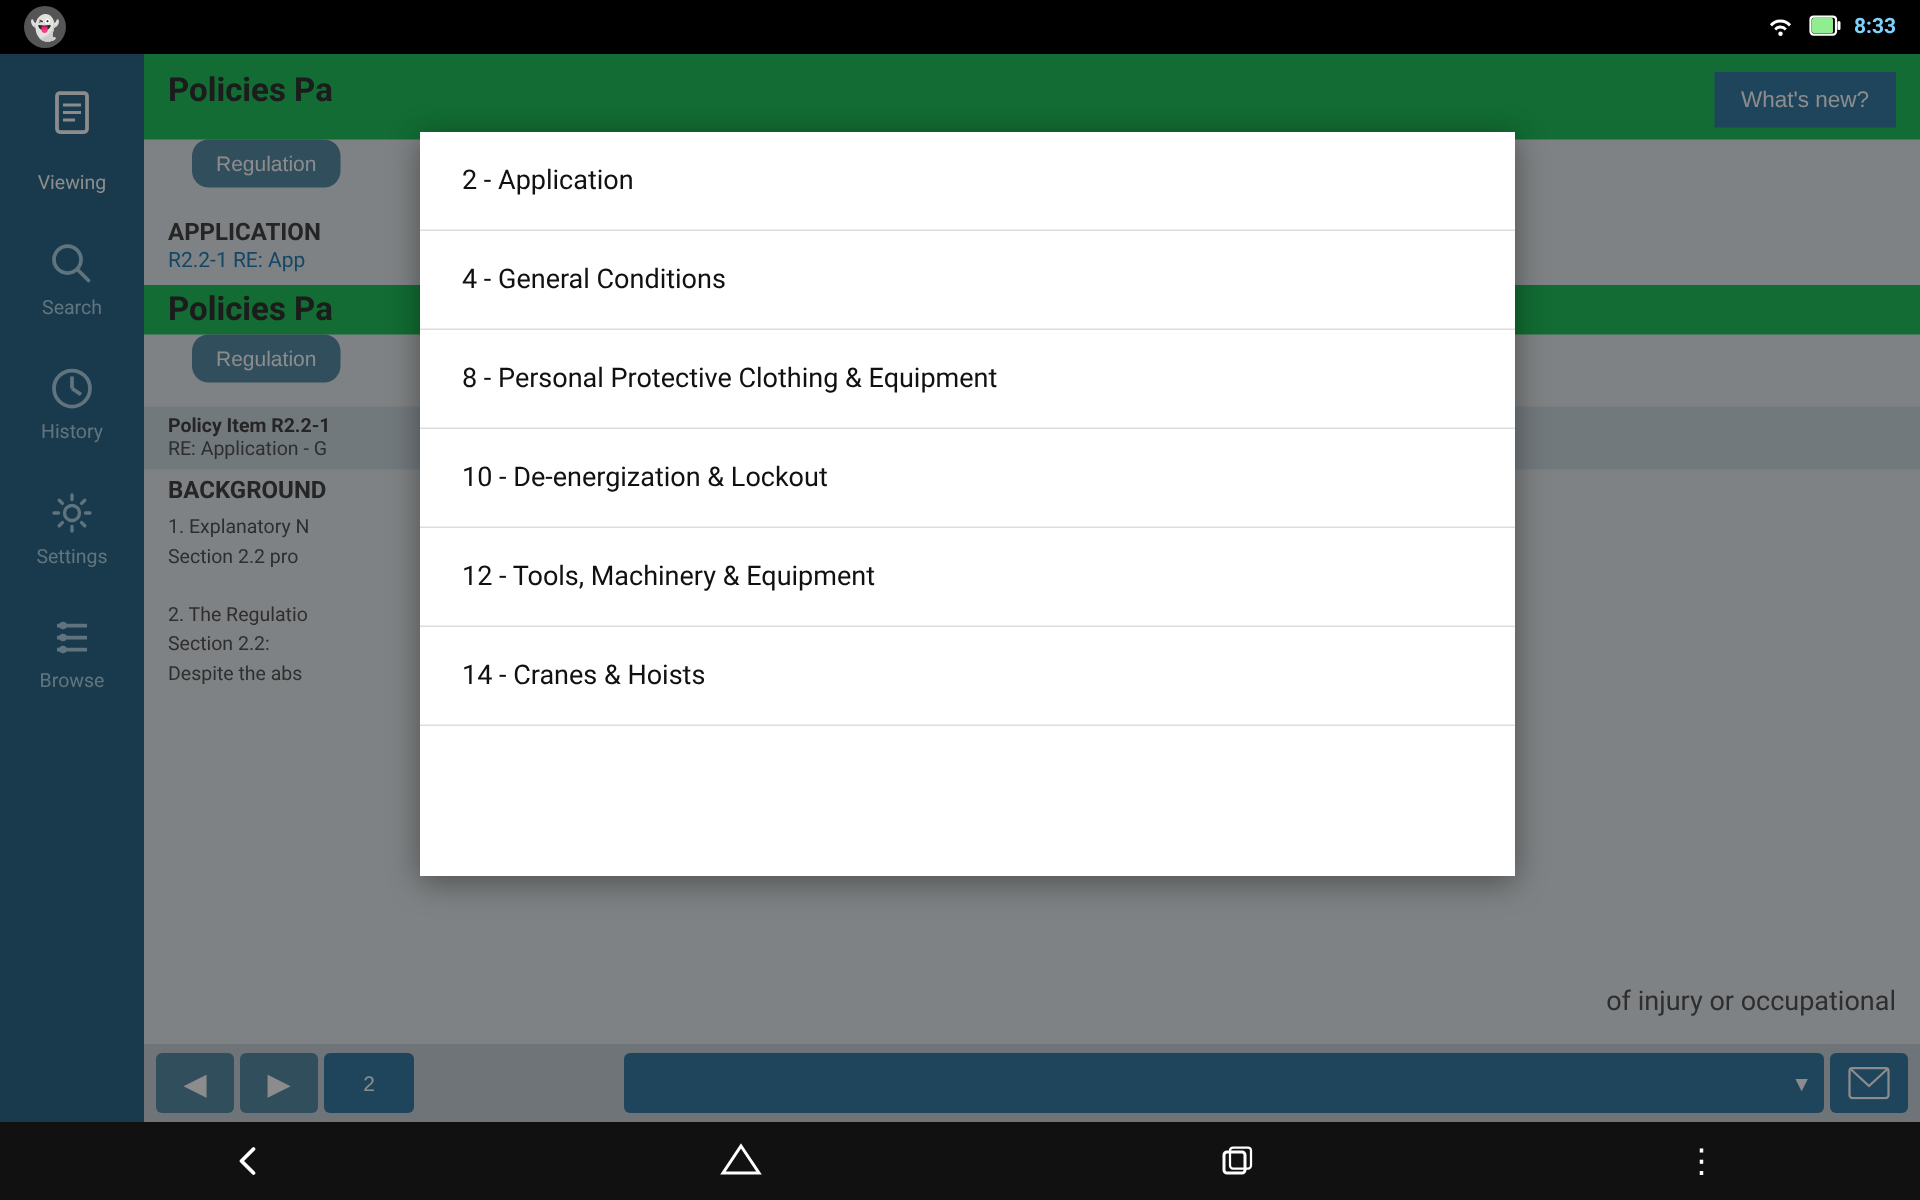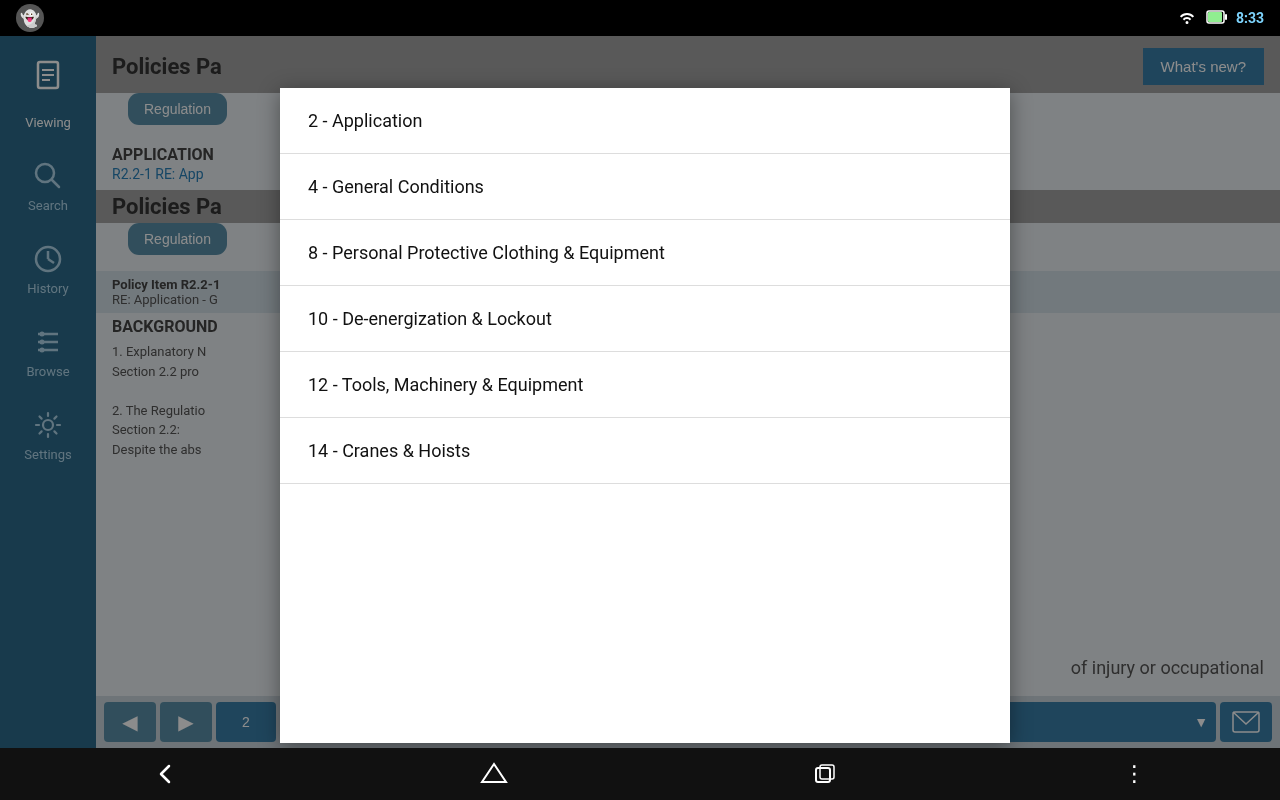--- a/index.html
+++ b/index.html
@@ -95,24 +95,23 @@
     }
 
     
     .content-area {
       flex: 1;
       background: #e8edf0;
       overflow: hidden;
       position: relative;
     }
     .content-header {
-      background: #a3a3a3;
+      background: #22c55e;
       padding: 12px 16px 8px 16px;
       display: flex;
-      align-items: center;
       justify-content: space-between;
     }
     .content-title {
       font-size: 22px;
       font-weight: bold;
       color: #333;
     }
     .whats-new-btn {
       background: #3a7fa8;
       color: #fff;
@@ -247,21 +246,21 @@
       background: rgba(0,0,0,0.45);
       z-index: 50;
     }
 
     
     .dropdown-modal {
       position: absolute;
       top: 52px;
       left: 280px;
       width: 730px;
-      height: 655px;
+      height: 496px;
       background: #fff;
       z-index: 100;
       overflow-y: auto;
       box-shadow: 0 4px 20px rgba(0,0,0,0.4);
     }
     .dropdown-item {
       padding: 22px 28px;
       font-size: 18px;
       color: #111;
       border-bottom: 1px solid #ddd;
@@ -349,40 +348,40 @@
       <span class="sidebar-item-label">Search</span>
     </div>
 
     <div class="sidebar-item">
       <svg viewBox="0 0 36 36" fill="none" xmlns="http://www.w3.org/2000/svg">
         <circle cx="18" cy="18" r="12" stroke="#b0d4e8" stroke-width="2.5"></circle>
         <line x1="18" y1="10" x2="18" y2="18" stroke="#b0d4e8" stroke-width="2.5"></line>
         <line x1="18" y1="18" x2="24" y2="22" stroke="#b0d4e8" stroke-width="2.5"></line>
       </svg>
       <span class="sidebar-item-label">History</span>
+    </div>
+
+    <div class="sidebar-item">
+      <svg viewBox="0 0 36 36" fill="none" xmlns="http://www.w3.org/2000/svg">
+        <circle cx="18" cy="18" r="5" stroke="#b0d4e8" stroke-width="2.2"></circle>
+        <path d="M18 6v3M18 27v3M6 18h3M27 18h3M9.5 9.5l2.1 2.1M24.4 24.4l2.1 2.1M9.5 26.5l2.1-2.1M24.4 11.6l2.1-2.1" stroke="#b0d4e8" stroke-width="2.2" stroke-linecap="round"></path>
+      </svg>
+      <span class="sidebar-item-label">Settings</span>
     </div>
 
     <div class="sidebar-item">
       <svg viewBox="0 0 36 36" fill="none" xmlns="http://www.w3.org/2000/svg">
         <line x1="8" y1="10" x2="28" y2="10" stroke="#b0d4e8" stroke-width="2.5"></line>
         <circle cx="12" cy="10" r="2.5" fill="#b0d4e8"></circle>
         <line x1="8" y1="18" x2="28" y2="18" stroke="#b0d4e8" stroke-width="2.5"></line>
         <circle cx="12" cy="18" r="2.5" fill="#b0d4e8"></circle>
         <line x1="8" y1="26" x2="28" y2="26" stroke="#b0d4e8" stroke-width="2.5"></line>
         <circle cx="12" cy="26" r="2.5" fill="#b0d4e8"></circle>
       </svg>
       <span class="sidebar-item-label">Browse</span>
-    </div>
-
-    <div class="sidebar-item">
-      <svg viewBox="0 0 36 36" fill="none" xmlns="http://www.w3.org/2000/svg">
-        <circle cx="18" cy="18" r="5" stroke="#b0d4e8" stroke-width="2.2"></circle>
-        <path d="M18 6v3M18 27v3M6 18h3M27 18h3M9.5 9.5l2.1 2.1M24.4 24.4l2.1 2.1M9.5 26.5l2.1-2.1M24.4 11.6l2.1-2.1" stroke="#b0d4e8" stroke-width="2.2" stroke-linecap="round"></path>
-      </svg>
-      <span class="sidebar-item-label">Settings</span>
     </div>
   </div>
 
   <div class="content-area">
 
     <div class="content-header">
       <span class="content-title">Policies Pa</span>
       <button class="whats-new-btn">What's new?</button>
     </div>
 

